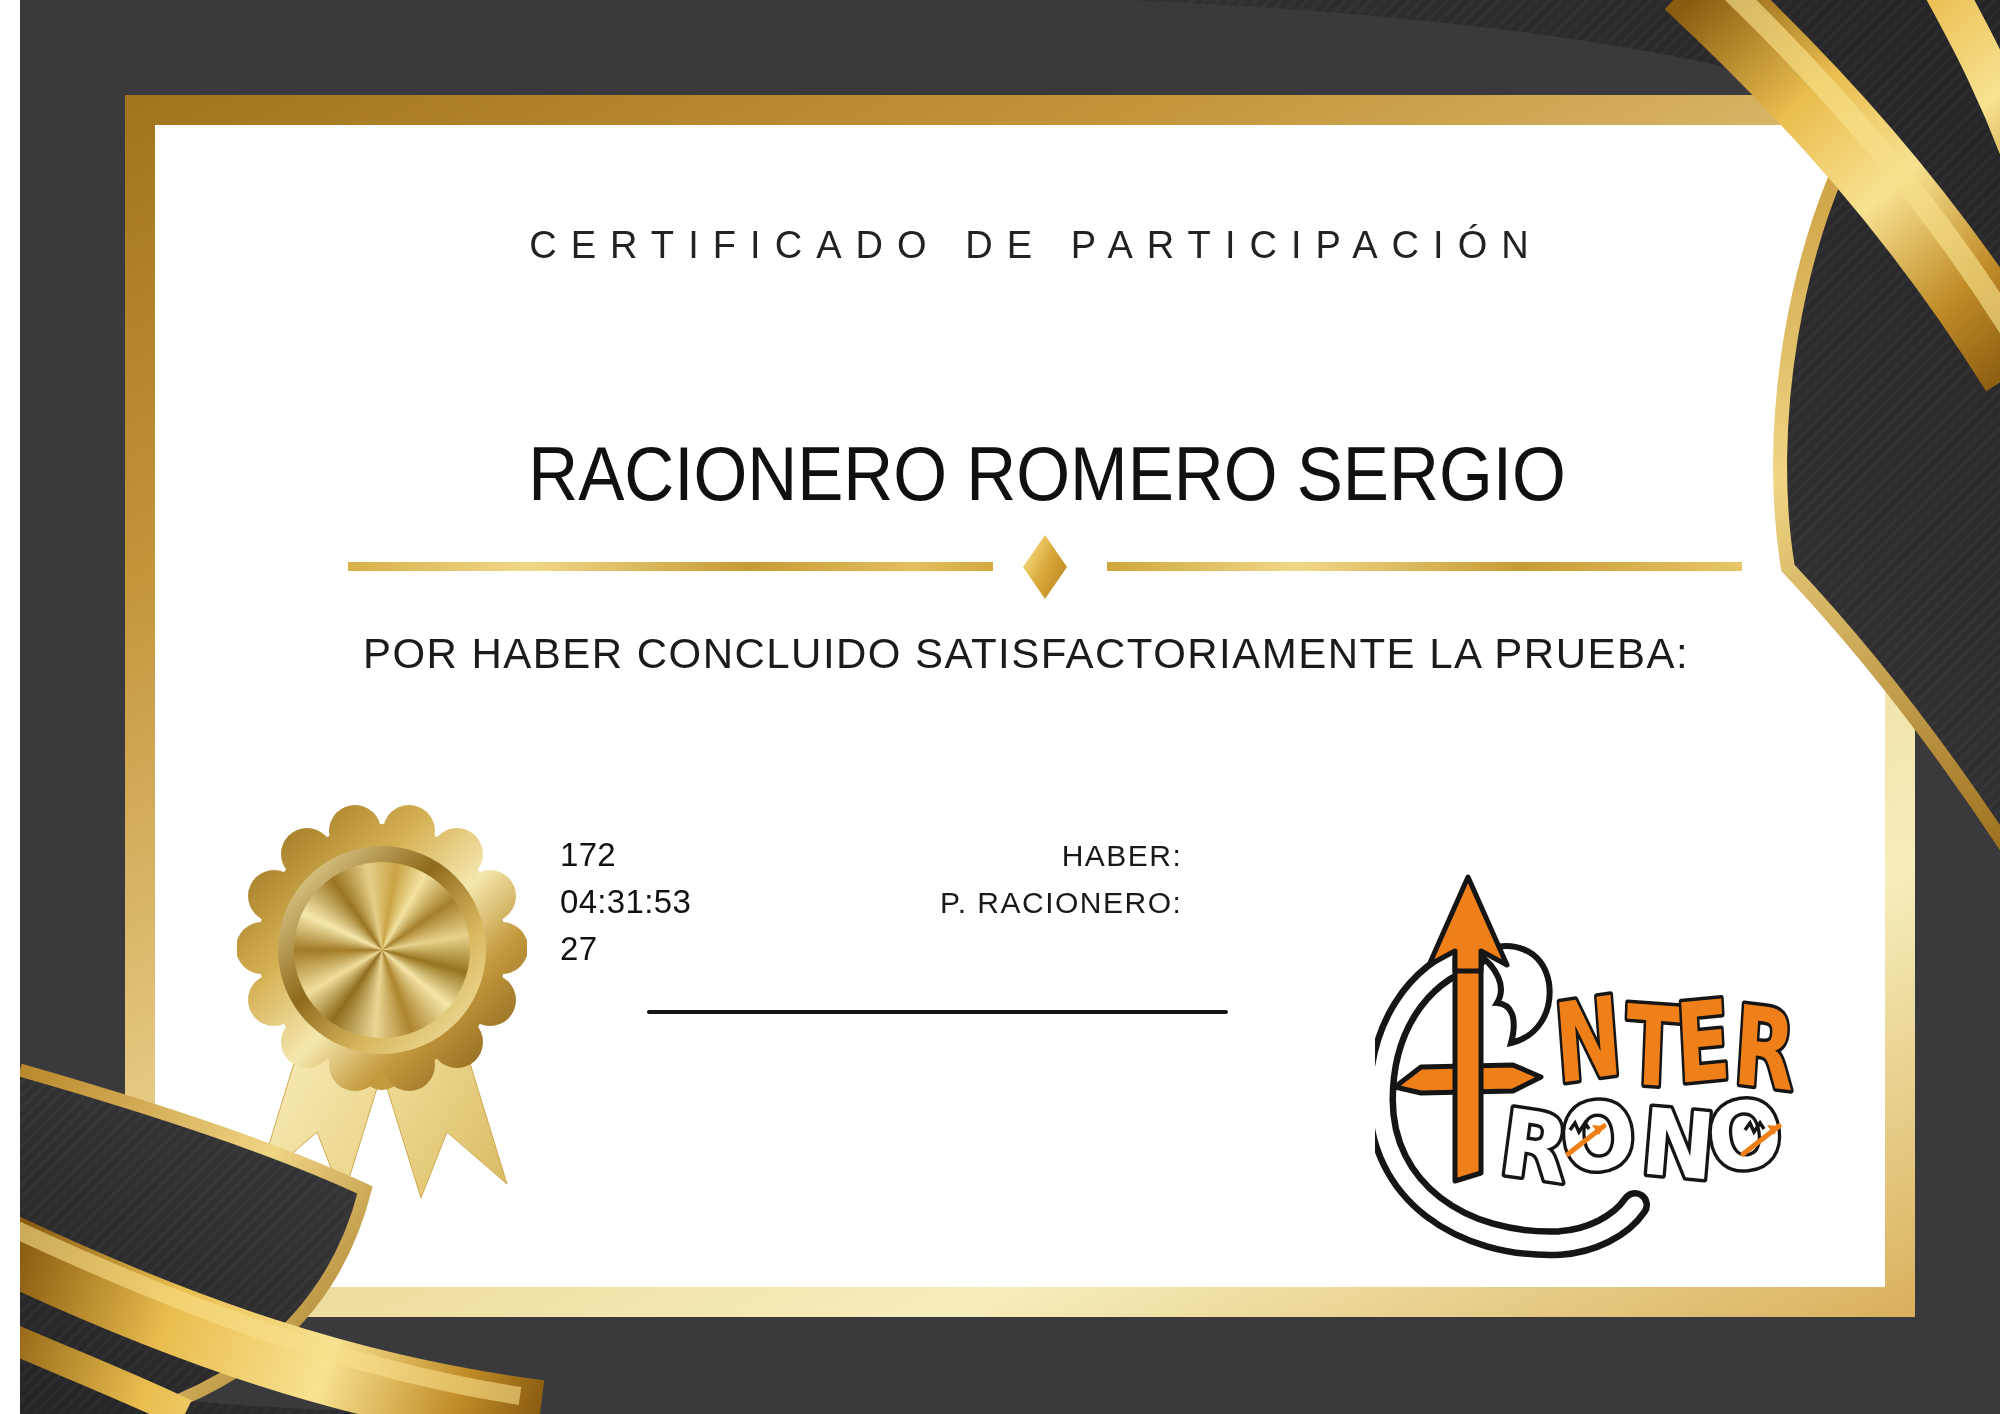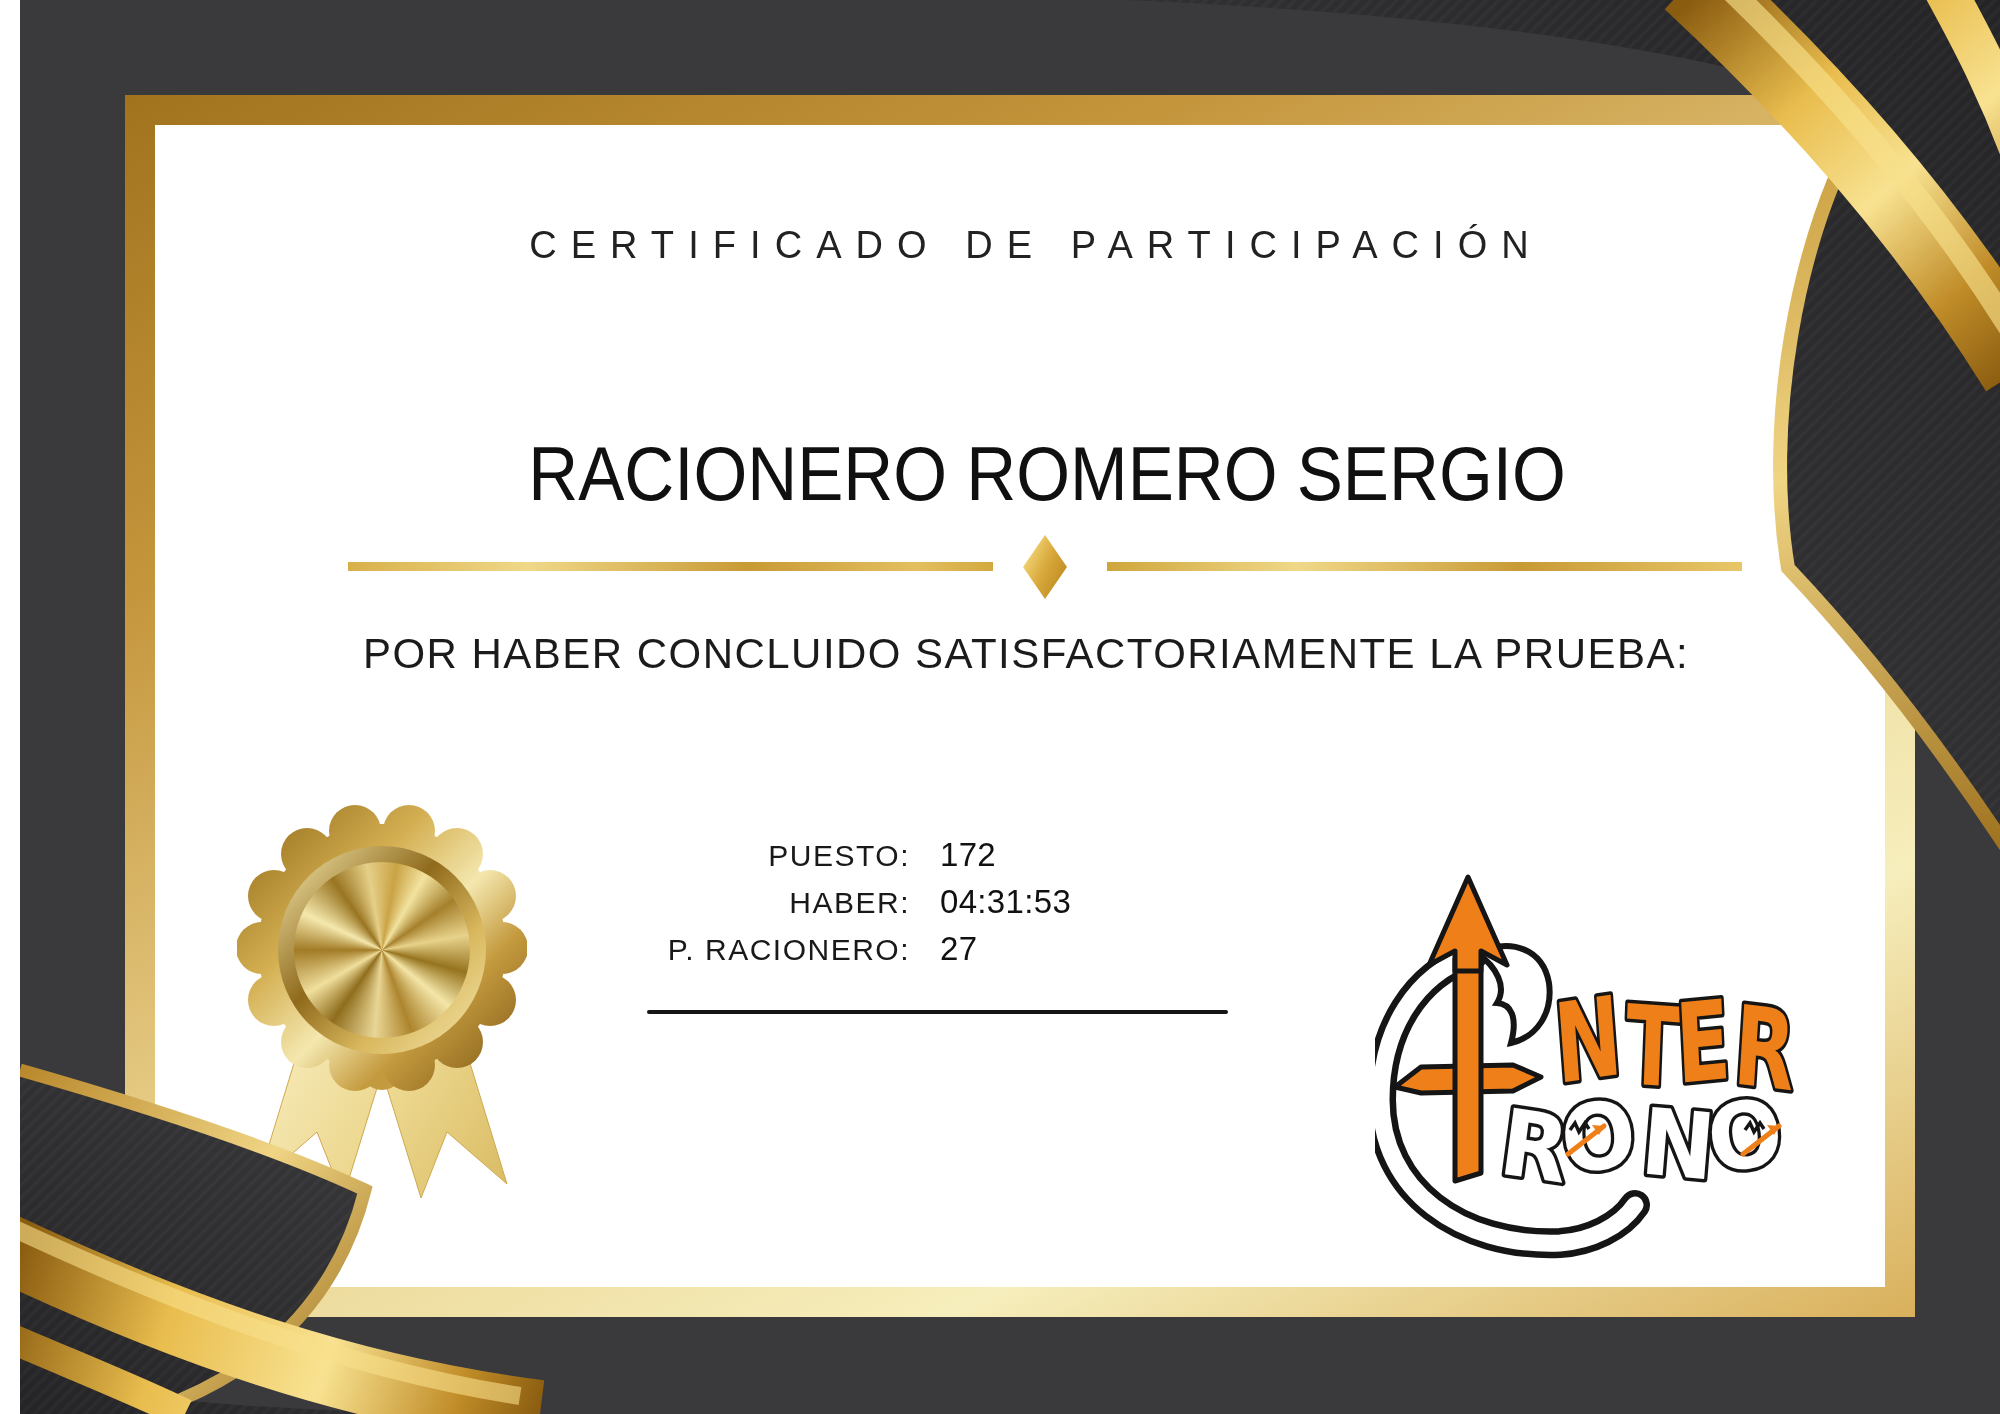--- a/index.html
+++ b/index.html
@@ -64,21 +64,20 @@
 
     <div class="divider">
       <span class="bar left"></span>
       <span class="diamond"></span>
       <span class="bar right"></span>
     </div>
 
     <div class="subtitle">POR HABER CONCLUIDO SATISFACTORIAMENTE LA PRUEBA:</div>
 
     <div class="fields">
-      <div class="flabel">PUESTO:</div>
       <div class="fvalue">172</div>
       <div class="flabel">HABER:</div>
       <div class="fvalue">04:31:53</div>
       <div class="flabel">P. RACIONERO:</div>
       <div class="fvalue">27</div>
     </div>
 
     <div class="sign-line"></div>
 
     <div class="medal">

